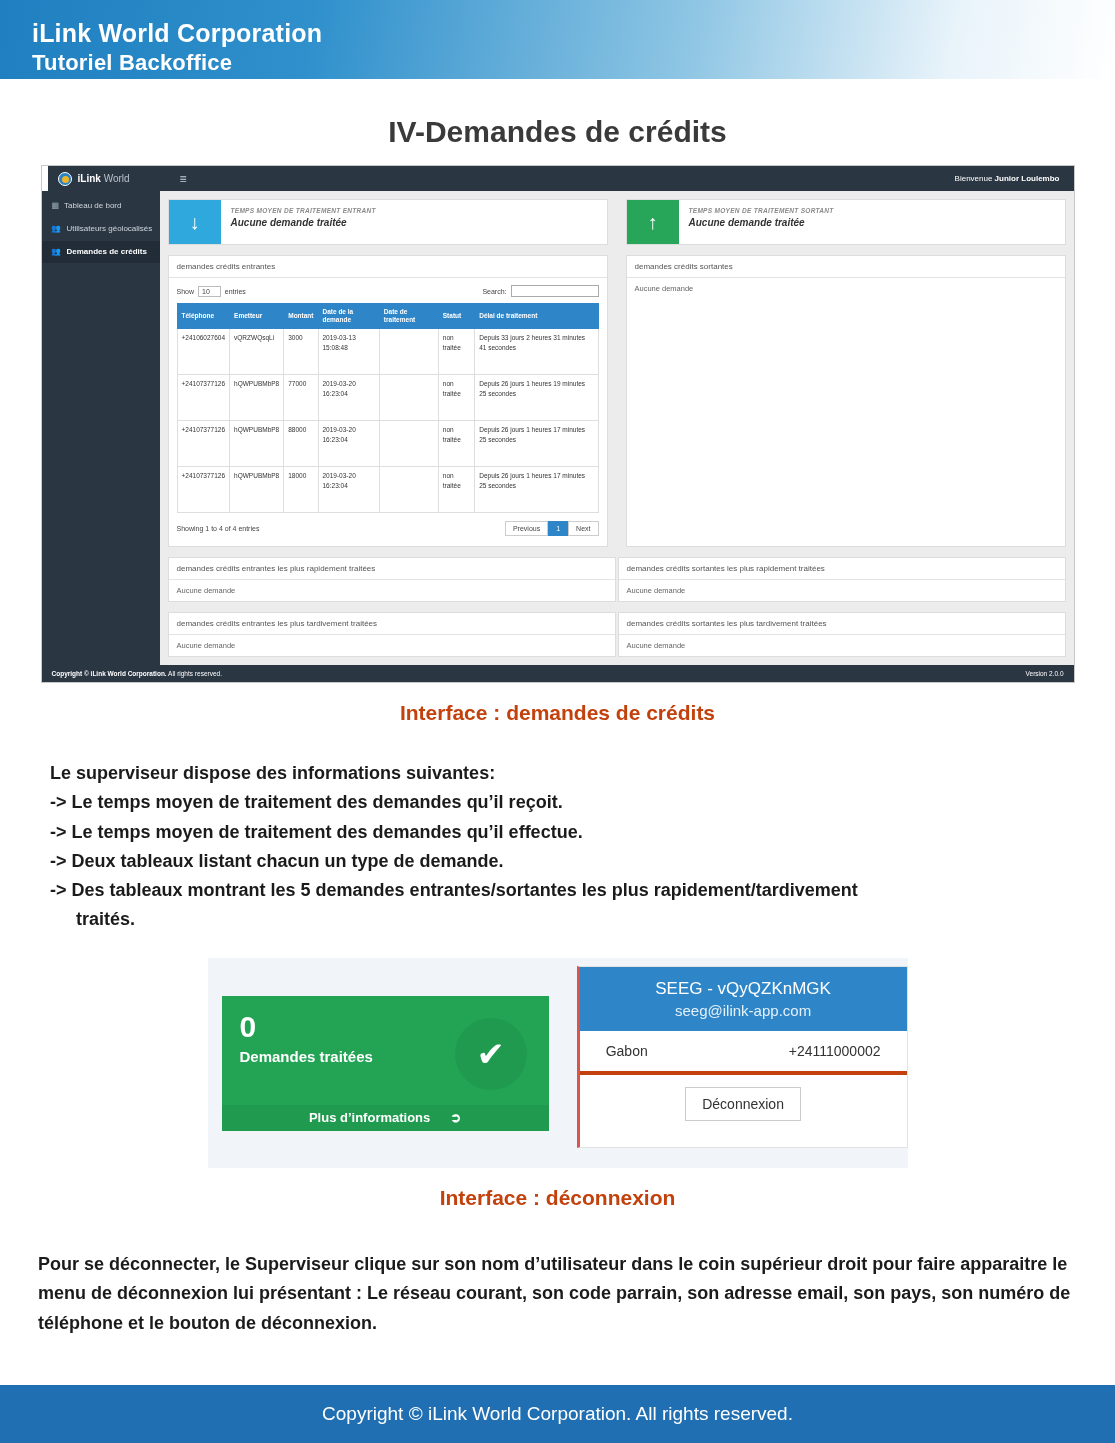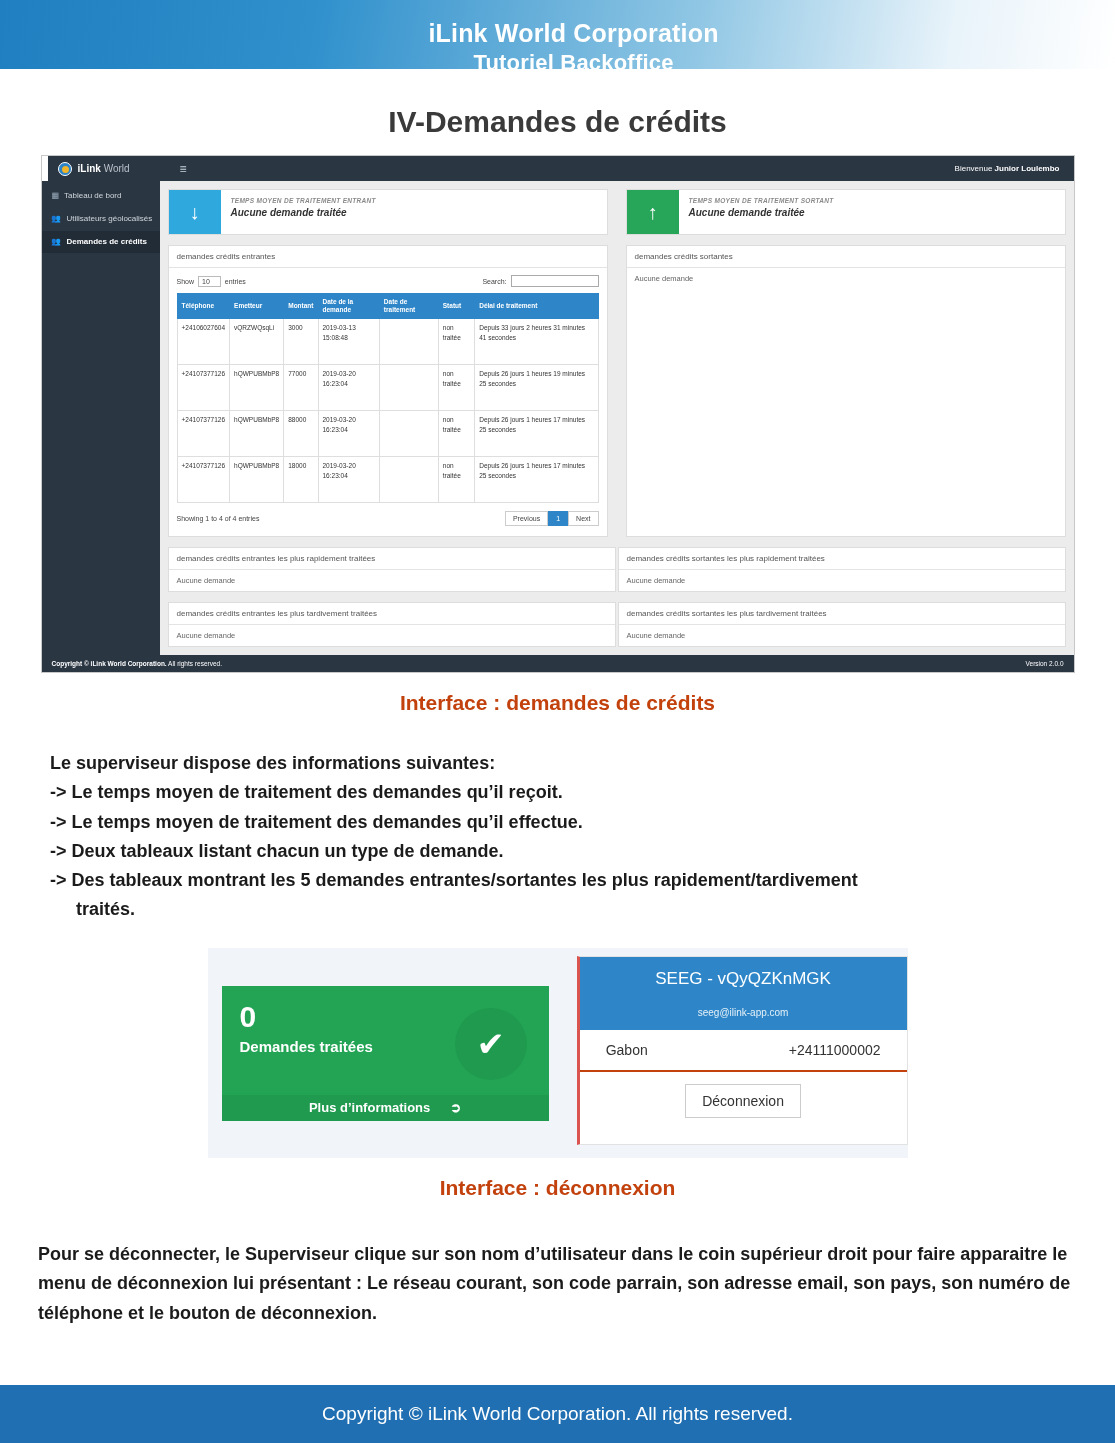--- a/index.html
+++ b/index.html
@@ -8,25 +8,24 @@
     width:1115px; height:1443px;
     font-family:"Liberation Sans", sans-serif;
     background:#ffffff;
     color:#1a1a1a;
     position:relative;
     overflow:hidden;
   }
 
   
   .page-header {
-    height:69px;
+    height:79px;
     background:linear-gradient(100deg,#1f7fc0 0%,#2f90cc 28%,#8fc6e4 62%,#e8f3fa 85%,#ffffff 100%);
     padding:18px 0 0 32px;
     color:#ffffff;
-    text-align:center;
   }
   .page-header .line1 {
     font-size:25px; font-weight:bold; letter-spacing:.2px; line-height:1.25;
   }
   .page-header .line2 {
     font-size:22px; font-weight:bold; letter-spacing:.2px; line-height:1.25;
   }
 
   
   .section-title {
@@ -211,25 +210,25 @@
   }
   .logout-menu {
     width:334px; margin-left:28px; background:#ffffff;
     border:1px solid #e2e2e2; border-left:3px solid #d9534f;
     align-self:flex-start; margin-top:8px;
   }
   .lm-head {
     background:#2e86c8; color:#ffffff; text-align:center; padding:12px 0 12px 0;
   }
   .lm-title { font-size:17px; }
-  .lm-mail { font-size:10px; margin-top:18px; color:#e4f0f8; }
+  .lm-mail { font-size:15px; margin-top:3px; color:#e4f0f8; }
   .lm-row {
     display:flex; justify-content:space-between;
     padding:12px 26px; font-size:14px; color:#333333;
-    border-bottom:2px solid #c2410c;
+    border-bottom:4px solid #c2410c;
   }
   .lm-btnrow { padding:12px 0 26px 0; display:flex; justify-content:center; }
   .lm-btn {
     border:1px solid #cccccc; background:#ffffff; color:#333333;
     font-size:14px; padding:8px 16px;
   }
 
   .paragraph {
     margin:40px 38px 0 38px;
     font-size:18px; font-weight:bold; line-height:1.62; color:#1b1b1b;

